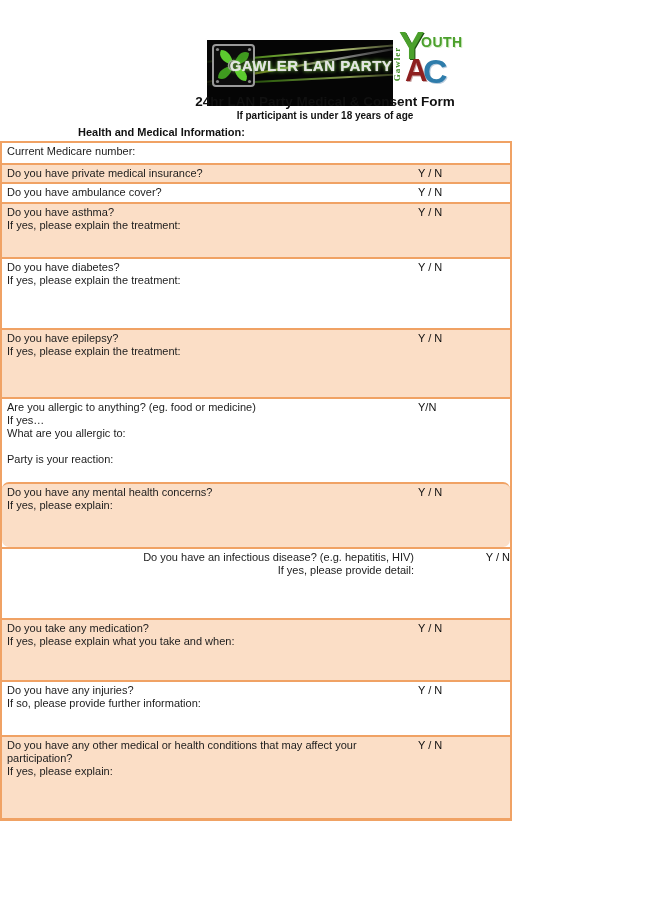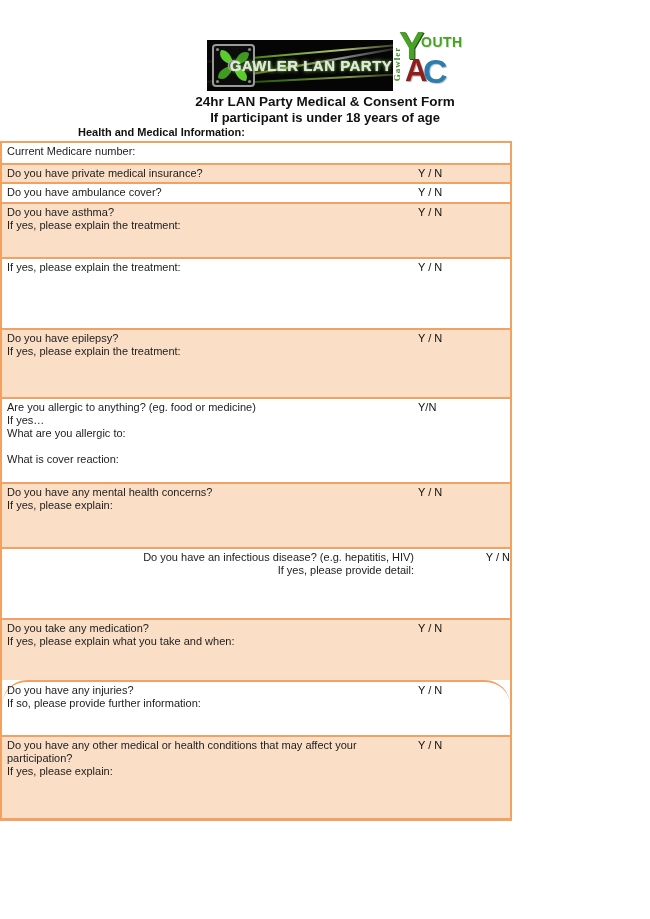--- a/index.html
+++ b/index.html
@@ -4,21 +4,21 @@
 <style>
   html,body{margin:0;padding:0;}
   body{
     width:650px;height:919px;background:#ffffff;overflow:hidden;
     font-family:"Liberation Sans","DejaVu Sans",sans-serif;
     color:#1c1c1c;position:relative;
   }
   
   .header{position:relative;height:124px;}
   .lan-banner{
-    position:absolute;left:207px;top:40px;width:186px;height:51px;
+    position:absolute;left:207px;top:40px;width:186px;height:66px;
     background:#050505;overflow:hidden;
   }
   .streak{position:absolute;height:2px;width:220px;opacity:.75;border-radius:2px;}
   .streak.s1{top:12px;left:-10px;transform:rotate(-5deg);
     background:linear-gradient(90deg,transparent,#7dc832,#eaff9a,transparent);}
   .streak.s2{top:24px;left:-14px;transform:rotate(-10deg);
     background:linear-gradient(90deg,transparent,#cbe43c,#ffffff,transparent);opacity:.55;}
   .streak.s3{top:38px;left:-6px;transform:rotate(-3deg);
     background:linear-gradient(90deg,transparent,#58a81e,#d7f57a,transparent);opacity:.6;}
   .fan{position:absolute;left:5px;top:4px;width:43px;height:43px;}
@@ -52,21 +52,21 @@
     position:absolute;left:31px;top:21px;font-size:34px;font-weight:800;
     color:#2e7cab;line-height:1;text-shadow:1px 1px 0 #bcd;
   }
   
   .doc-title{
     position:absolute;top:94px;left:0;width:650px;text-align:center;
     font-size:13.5px;font-weight:bold;color:#111;
   }
   .doc-subtitle{
     position:absolute;top:110px;left:0;width:650px;text-align:center;
-    font-size:13px;font-weight:bold;color:#111;
+    font-size:10px;font-weight:bold;color:#111;
   }
   .section-heading{
     margin:2px 0 3px 78px;font-size:11px;font-weight:bold;color:#111;
   }
   
   .med-table{
     width:512px;box-sizing:border-box;
     border:2px solid var(--border,#f0a264);border-bottom-width:3px;
   }
   .row{
@@ -146,63 +146,64 @@
     </div>
     <div class="row shaded" style="min-height: 55px;">
       <div class="q">
         <div class="line">Do you have asthma?</div>
         <div class="line">If yes, please explain the treatment:</div>
       </div>
       <div class="a">Y / N</div>
     </div>
     <div class="row" style="min-height: 71px;">
       <div class="q">
+        <div class="line">Do you have diabetes?</div>
         <div class="line">If yes, please explain the treatment:</div>
       </div>
       <div class="a">Y / N</div>
     </div>
     <div class="row shaded" style="min-height: 69px;">
       <div class="q">
         <div class="line">Do you have epilepsy?</div>
         <div class="line">If yes, please explain the treatment:</div>
       </div>
       <div class="a">Y / N</div>
     </div>
     <div class="row" style="min-height: 85px;">
       <div class="q">
         <div class="line">Are you allergic to anything? (eg. food or medicine)</div>
         <div class="line">If yes…</div>
         <div class="line">What are you allergic to:</div>
         <div class="line">&nbsp;</div>
-        <div class="line">What is cover reaction:</div>
+        <div class="line">Party is your reaction:</div>
       </div>
       <div class="a">Y/N</div>
     </div>
-    <div class="row shaded" style="min-height: 65px;">
+    <div class="row shaded" style="min-height: 65px; border-radius: 7px;">
       <div class="q">
         <div class="line">Do you have any mental health concerns?</div>
         <div class="line">If yes, please explain:</div>
       </div>
       <div class="a">Y / N</div>
     </div>
     <div class="row" style="min-height: 71px; text-align: right;">
       <div class="q">
         <div class="line">Do you have an infectious disease? (e.g. hepatitis, HIV)</div>
         <div class="line">If yes, please provide detail:</div>
       </div>
       <div class="a">Y / N</div>
     </div>
     <div class="row shaded" style="min-height: 62px;">
       <div class="q">
         <div class="line">Do you take any medication?</div>
         <div class="line">If yes, please explain what you take and when:</div>
       </div>
       <div class="a">Y / N</div>
     </div>
-    <div class="row" style="min-height: 55px; border-radius: 25px;">
+    <div class="row" style="min-height: 55px;">
       <div class="q">
         <div class="line">Do you have any injuries?</div>
         <div class="line">If so, please provide further information:</div>
       </div>
       <div class="a">Y / N</div>
     </div>
     <div class="row shaded" style="min-height: 83px;">
       <div class="q">
         <div class="line">Do you have any other medical or health conditions that may affect your participation?</div>
         <div class="line">If yes, please explain:</div>

